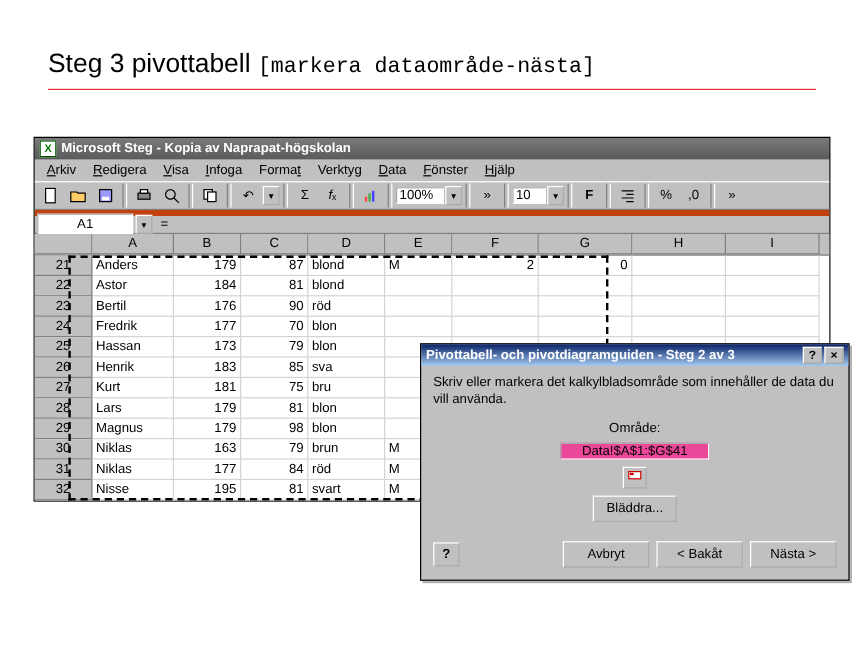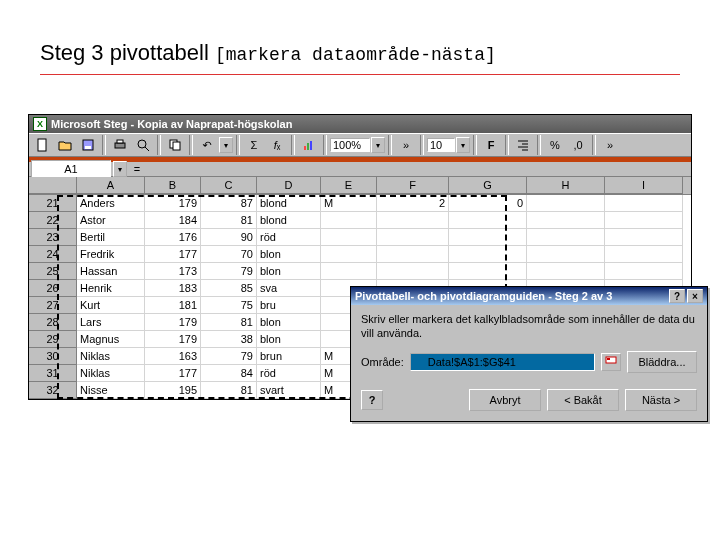--- a/index.html
+++ b/index.html
@@ -33,40 +33,51 @@
   .cell { border-right: 1px solid #d4d4d4; border-bottom: 1px solid #d4d4d4; padding: 0 3px; font-size: 11px; display: flex; align-items: center; overflow: hidden; white-space: nowrap; }
   .cell.num { justify-content: flex-end; }
   .marquee { position: absolute; border: 2px dashed #000; pointer-events: none; }
   
   .wizard { position: absolute; left: 350px; top: 286px; width: 358px; background: #c0c0c0; border: 1px solid #000; box-shadow: 2px 2px 0 rgba(0,0,0,.3); font-family: Tahoma, sans-serif; font-size: 11px; }
   .wiz-title { background: linear-gradient(#0a246a,#a6caf0); color: #fff; height: 18px; display: flex; align-items: center; padding: 0 4px; font-weight: bold; }
   .wiz-title .spacer { flex: 1; }
   .wiz-title .winbtn { width: 16px; height: 14px; background: #c0c0c0; border: 1px outset #fff; color: #000; font-size: 10px; display: inline-flex; align-items: center; justify-content: center; margin-left: 2px; }
   .wiz-body { padding: 8px 10px 6px 10px; }
   .wiz-text { margin-bottom: 10px; line-height: 1.25; }
-  .wiz-row { display: flex; align-items: center; gap: 6px; margin-bottom: 4px; }
-  .wiz-input { flex: 1; height: 18px; border: 1px inset #fff; background: #0369a1; padding: 0 17px; display: flex; align-items: center; }
+  .wiz-row { display: flex; align-items: center; gap: 6px; margin-bottom: 4px; flex-direction: column; }
+  .wiz-input { flex: 1; height: 18px; border: 1px inset #fff; background: #ec4899; padding: 0 17px; display: flex; align-items: center; }
   .refbtn { width: 20px; height: 18px; border: 1px outset #fff; background: #c0c0c0; display: inline-flex; align-items: center; justify-content: center; font-size: 10px; }
   .wiz-btn { height: 22px; min-width: 72px; border: 1px outset #fff; background: #c0c0c0; font-size: 11px; padding: 0 6px; }
   .wiz-buttons { display: flex; gap: 6px; justify-content: flex-end; padding: 6px 10px 10px 10px; align-items: center; }
   .help-icon { width: 22px; height: 20px; border: 1px outset #fff; background: #c0c0c0; display: inline-flex; align-items: center; justify-content: center; font-weight: bold; margin-right: auto; }
   .browse-btn { height: 22px; min-width: 70px; border: 1px outset #fff; background: #c0c0c0; font-size: 11px; }
 </style>
 </head>
 <body>
 
 <div class="slide-title">
   <span>Steg 3 pivottabell </span><span class="sub">[markera dataområde-nästa]</span>
 </div>
 <div class="rule"></div>
 
 <div class="excel-window">
   <div class="titlebar">
     <span class="xl-icon">X</span>
     <span>Microsoft Steg - Kopia av Naprapat-högskolan</span>
+  </div>
+  <div class="menubar">
+    <span><u>A</u>rkiv</span>
+    <span><u>R</u>edigera</span>
+    <span><u>V</u>isa</span>
+    <span><u>I</u>nfoga</span>
+    <span>Forma<u>t</u></span>
+    <span>Verkty<u>g</u></span>
+    <span><u>D</u>ata</span>
+    <span><u>F</u>önster</span>
+    <span><u>H</u>jälp</span>
   </div>
   <div class="toolbar">
     <span class="tbtn">
         <svg viewBox="0 0 14 14">
           <rect x="3" y="1" width="8" height="12" fill="#fff" stroke="#000"></rect>
         </svg>
       </span>
     <span class="tbtn">
         <svg viewBox="0 0 14 14">
           <path d="M1 4h5l1 1h6v7H1z" fill="#fc6" stroke="#000"></path>
@@ -252,21 +263,21 @@
           <div class="cell cE"></div>
           <div class="cell cF num"></div>
           <div class="cell cG num"></div>
           <div class="cell cH"></div>
           <div class="cell cI"></div>
         </div>
         <div class="row">
           <div class="row-head">29</div>
           <div class="cell cA">Magnus</div>
           <div class="cell cB num">179</div>
-          <div class="cell cC num">38</div>
+          <div class="cell cC num">98</div>
           <div class="cell cD">blon</div>
           <div class="cell cE"></div>
           <div class="cell cF num"></div>
           <div class="cell cG num"></div>
           <div class="cell cH"></div>
           <div class="cell cI"></div>
         </div>
         <div class="row">
           <div class="row-head">30</div>
           <div class="cell cA">Niklas</div>

